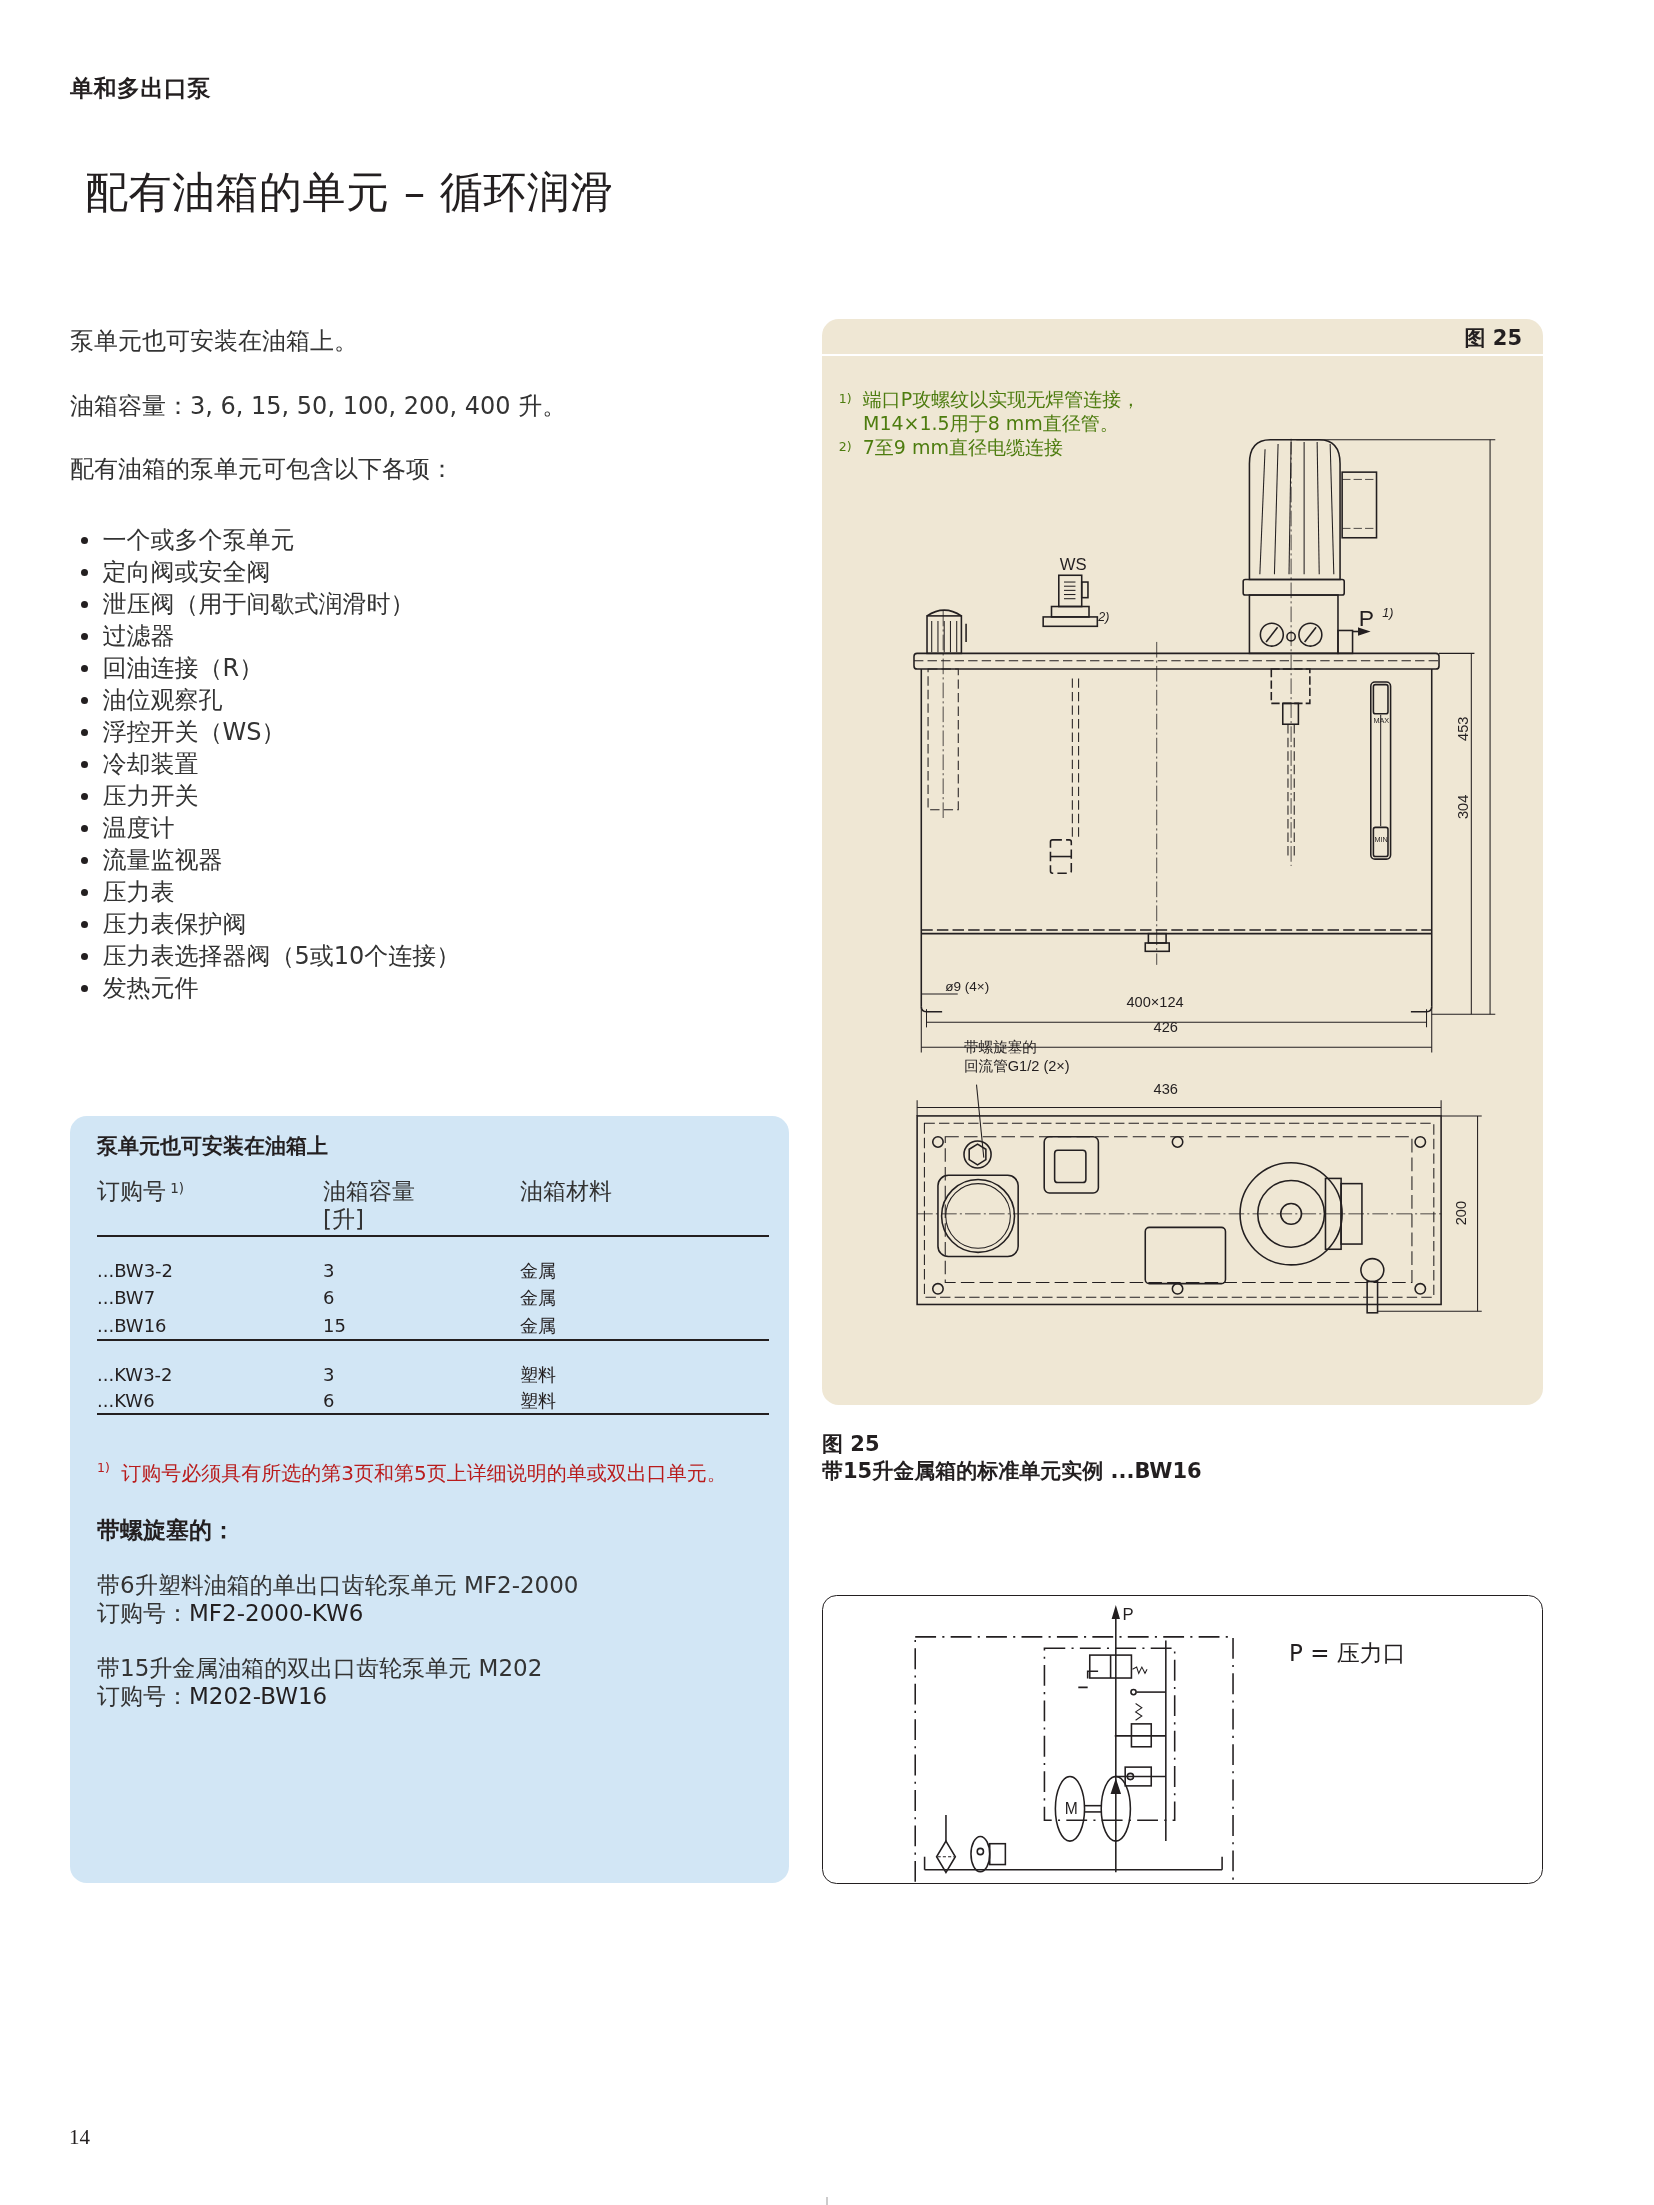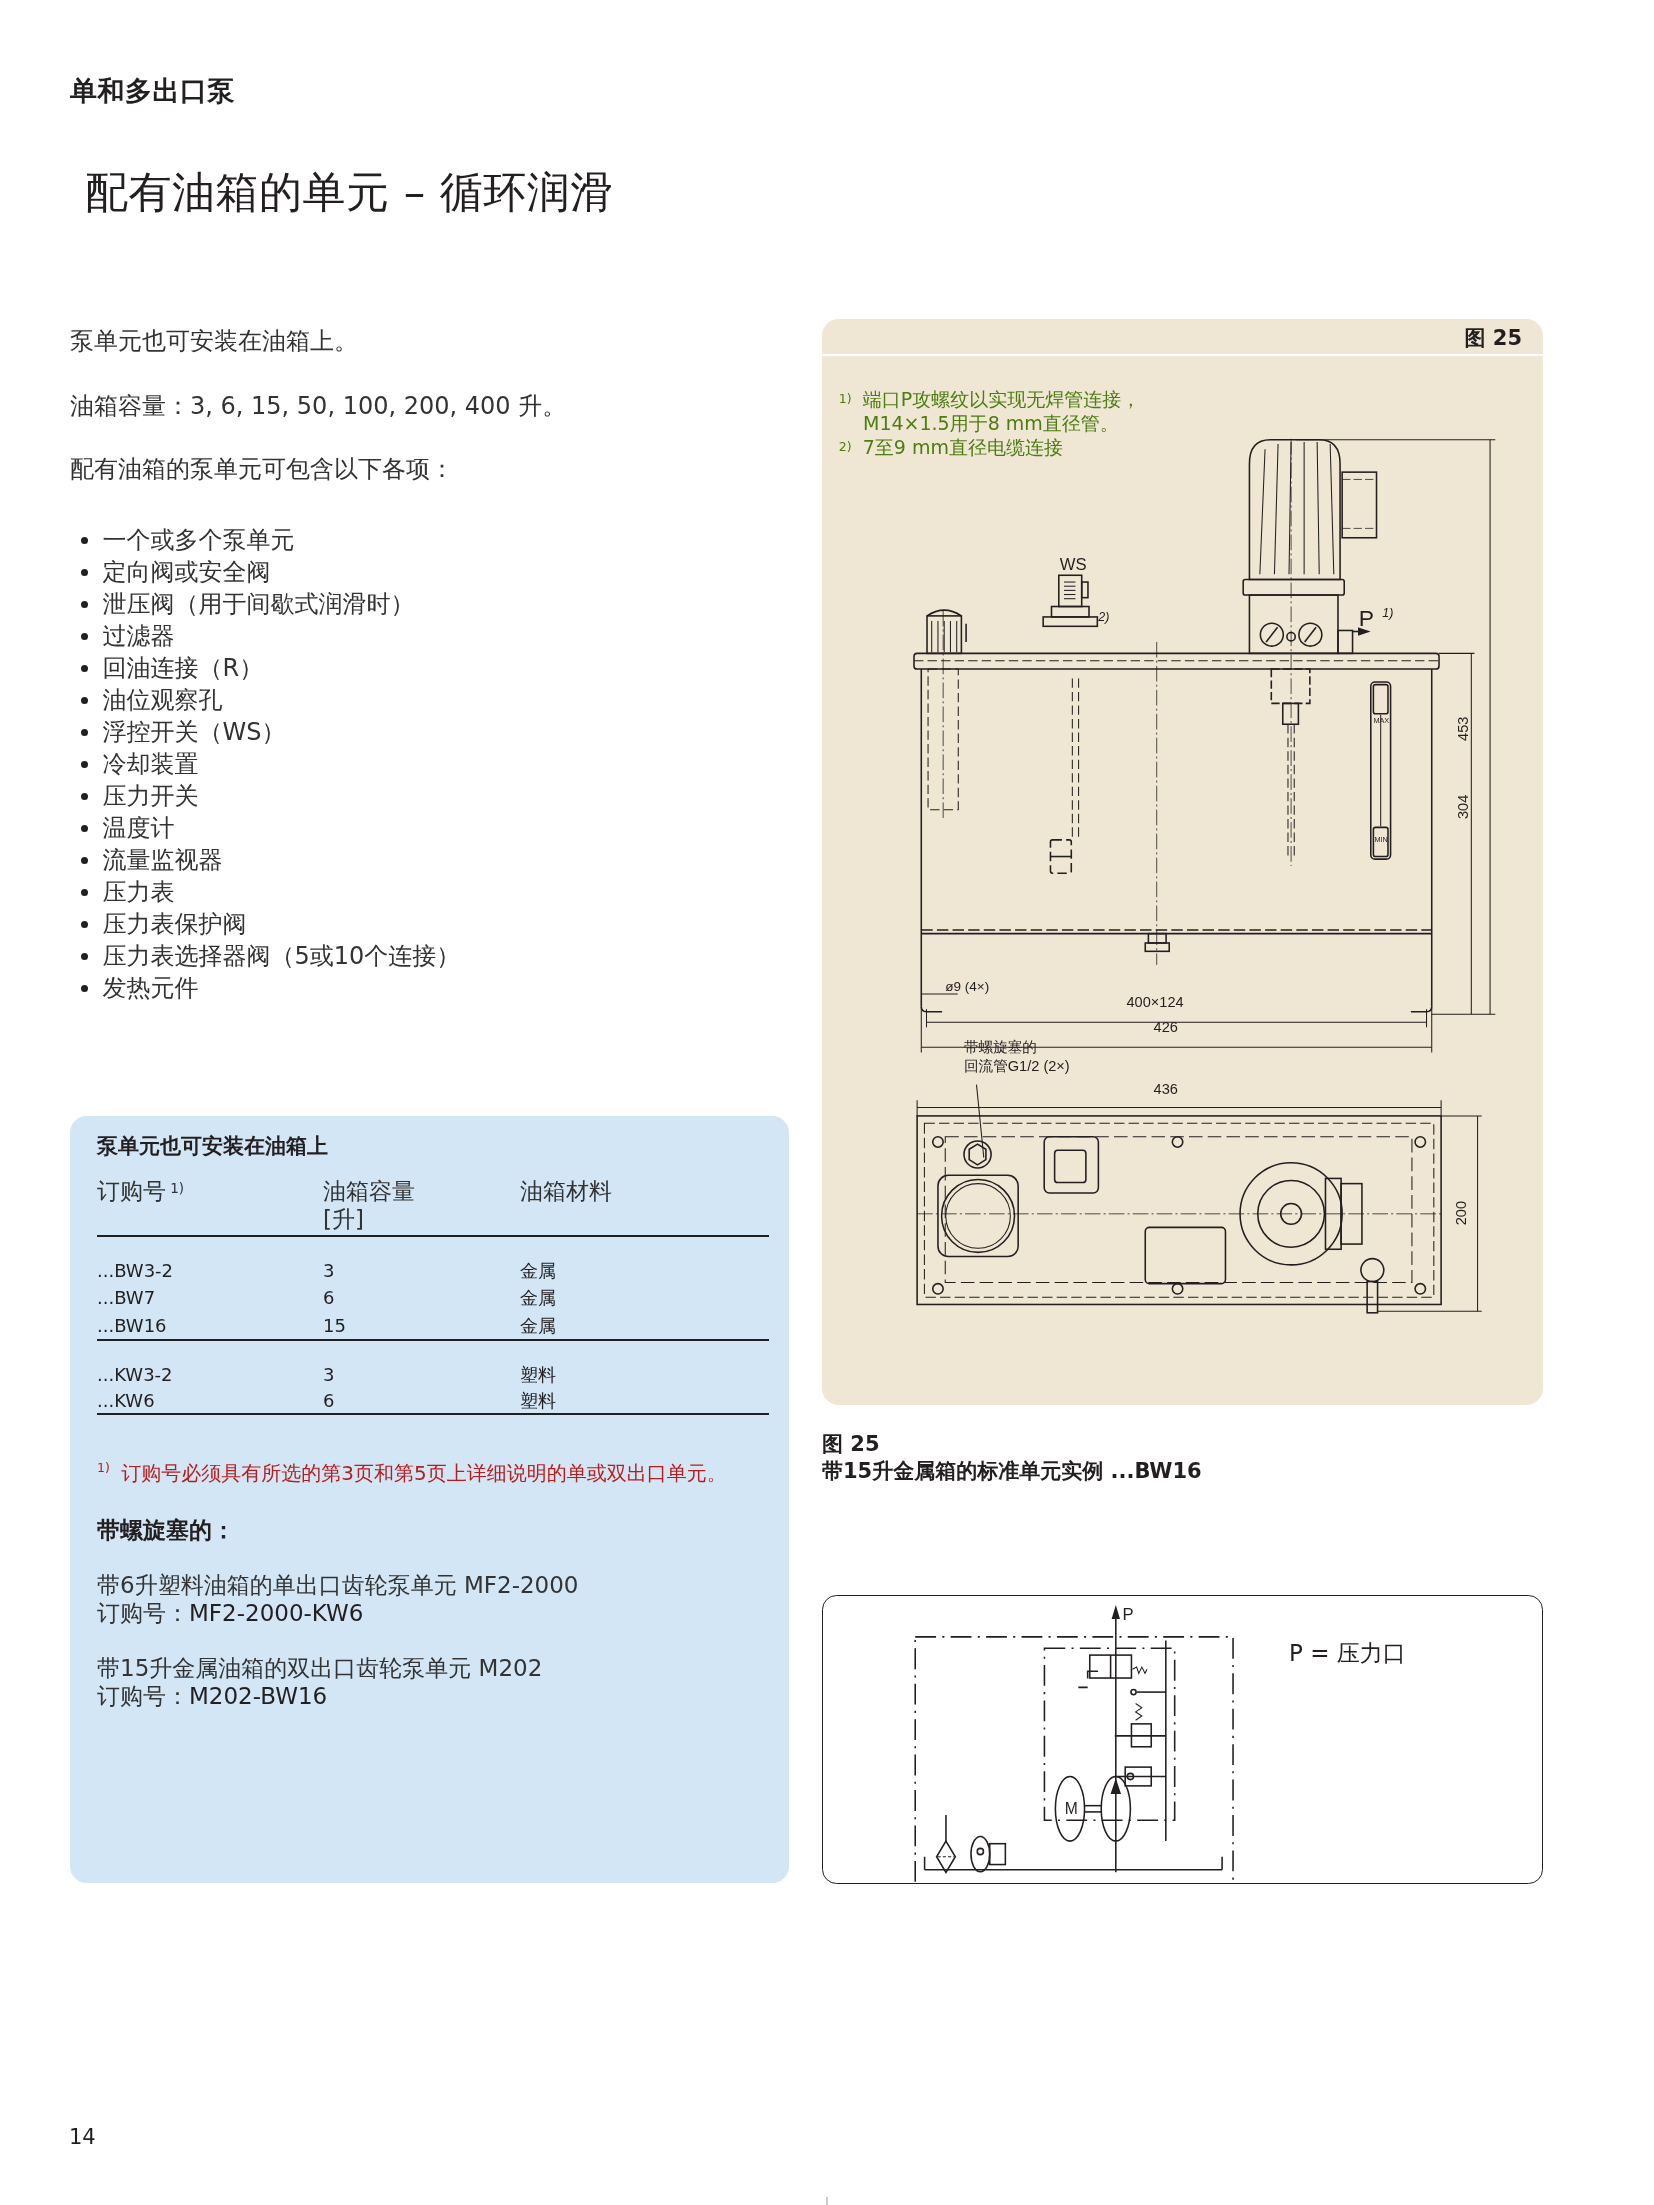--- a/index.html
+++ b/index.html
@@ -1,19 +1,19 @@
 <!DOCTYPE html>
 <html style="font-size:8.3px"><head>
 <meta charset="utf-8">
 <style>
   html, body { margin:0; padding:0; background:#ffffff; }
   body { width:1654px; height:2205px; position:relative; overflow:hidden;
          font-family:"DejaVu Sans", "Liberation Sans", sans-serif; color:#231f20; }
   .abs { position:absolute; }
-  .section-label { left:70px; top:73px; font-size:27px; font-weight:bold; letter-spacing:0.5px; }
+  .section-label { left:70px; top:73px; font-size:23px; font-weight:bold; letter-spacing:0.5px; }
   .page-title { left:69px; top:148px; font-size:43px; font-weight:normal; letter-spacing:0.5px; }
   .para { left:70px; font-size:24px; line-height:31px; color:#333; }
   .bullets { left:70px; top:516px; margin:8px; padding:0; list-style:none; }
   .bullets li { font-size:24px; line-height:32px; color:#333; position:relative; padding-left:24.5px; white-space:nowrap; }
   .bullets li::before { content:""; position:absolute; left:2.6px; top:13px; width:7.3px; height:7.3px; border-radius:50%; background:#231f20; }
 
   
   .bluebox { left:70px; top:1116px; width:719px; height:767px; background:#d2e6f5; border-radius:16.7px; }
   .bluebox .box-title { position:absolute; left:27px; top:15.6px; font-size:21px; font-weight:bold; }
   .tbl-head { position:absolute; top:61px; font-size:23px; line-height:28px; color:#333; }
@@ -34,21 +34,21 @@
   .fnote .n { font-size:12.5px; display:inline-block; width:24px; vertical-align:top; }
   .drawing { position:absolute; left:0; top:0; }
 
   .caption-num { left:822px; top:1430px; font-size:21px; font-weight:bold; }
   .caption-text { left:822px; top:1457px; font-size:21px; font-weight:bold; }
 
   
   .schbox { left:822px; top:1595px; width:719px; height:287px; border:1.6px solid #231f20; border-radius:14.6px; background:#fff; }
   .legend { position:absolute; left:466px; top:42px; font-size:23px; color:#231f20; }
 
-  .page-num { left:69px; top:2125px; font-size:21px; color:#231f20; }
+  .page-num { left:69px; top:2125px; font-size:21px; color:#231f20;font-family:Liberation Serif, serif; }
   .center-tick { left:826px; top:2197px; width:1.6px; height:7.8px; background:#ccc; }
 </style>
 </head>
 <body>
 
 <div class="abs section-label">单和多出口泵</div>
 <h1 class="abs page-title" style="margin:16px">配有油箱的单元 – 循环润滑</h1>
 
 <div class="abs para" style="top:326px">泵单元也可安装在油箱上。</div>
 <div class="abs para" style="top:391px">油箱容量：3, 6, 15, 50, 100, 200, 400 升。</div>

